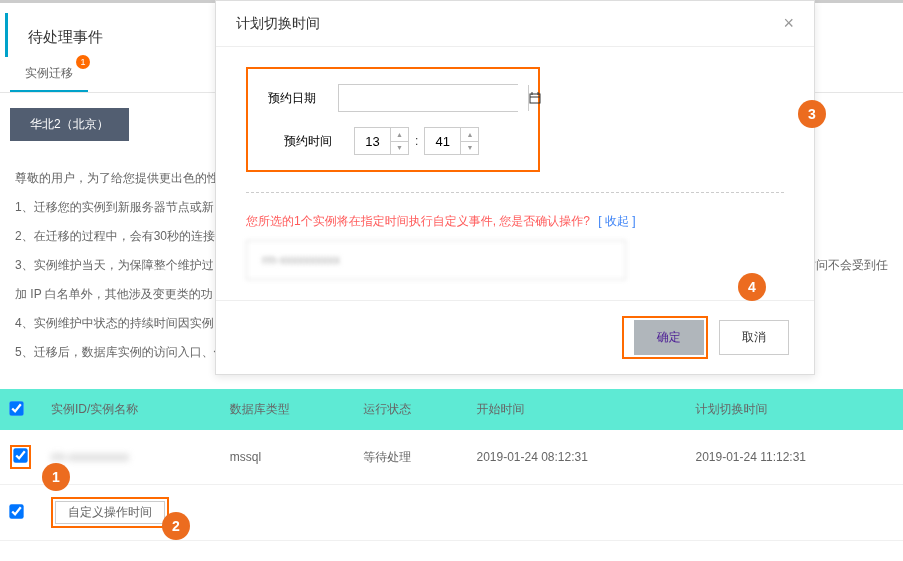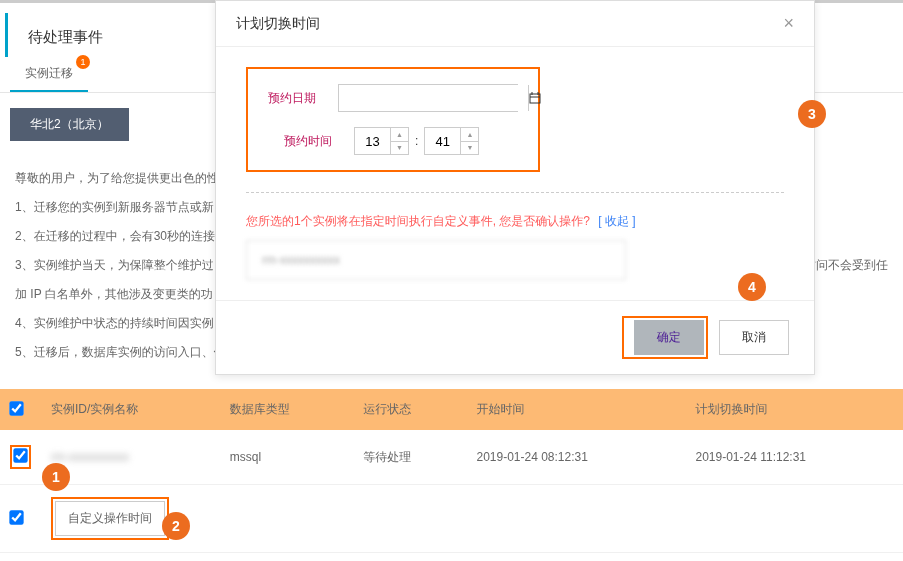--- a/index.html
+++ b/index.html
@@ -15,41 +15,41 @@
     .tabs { border-bottom: 1px solid #e5e5e5; padding: 0 10px; position: relative; }
     .tab { display: inline-block; padding: 8px 15px; font-size: 12px; color: #666; border-bottom: 2px solid #00a2ca; position: relative; }
     .tab-badge { position: absolute; top: -2px; right: -2px; background: #ff6a00; color: #fff; border-radius: 50%; width: 14px; height: 14px; font-size: 9px; line-height: 14px; text-align: center; }
     
     .region-btn { display: inline-block; background: #525e71; color: #fff; padding: 8px 20px; margin: 15px 10px; font-size: 12px; }
     
     .notice { padding: 10px 15px; color: #666; line-height: 2; font-size: 12px; }
     .notice p { margin-bottom: 5px; }
     
     .table { width: 100%; border-collapse: collapse; margin-top: 10px; }
-    .table th { text-align: left; padding: 12px 10px; background: #fdba74; color: #666; font-weight: normal; font-size: 12px; }
+    .table th { text-align: left; padding: 12px 10px; background: #5eead4; color: #666; font-weight: normal; font-size: 12px; }
     .table td { padding: 15px 10px; border-bottom: 1px solid #f0f0f0; font-size: 12px; color: #666; }
     .table input[type=checkbox] { transform: scale(1.1); }
     .checkbox-highlight { display: inline-block; border: 2px solid #ff6a00; padding: 2px; }
     .blur { filter: blur(3px); color: #aaa; }
     
     .actions-row td { padding: 12px 10px; }
-    .custom-btn { display: inline-block; border: 1px solid #ccc; padding: 8px 12px; color: #666; font-size: 12px; }
+    .custom-btn { display: inline-block; border: 1px solid #ccc; padding: 2px 12px; color: #666; font-size: 12px; }
     .custom-btn-highlight { border: 2px solid #ff6a00; display: inline-block; padding: 2px; }
     
     
     .modal { position: absolute; top: 0; left: 215px; width: 600px; background: #fff; border: 1px solid #ddd; box-shadow: 0 2px 8px rgba(0,0,0,0.1); z-index: 100; }
     .modal-header { padding: 12px 20px; border-bottom: 1px solid #eee; display: flex; justify-content: space-between; align-items: center; }
     .modal-header h3 { font-size: 14px; font-weight: normal; color: #333; }
     .close-icon { font-size: 18px; color: #999; cursor: pointer; }
     
     .modal-body { padding: 20px 30px; }
     .form-box { border: 2px solid #ff6a00; padding: 15px 20px; display: inline-block; }
     .form-row { display: flex; align-items: center; margin-bottom: 15px; }
     .form-row:last-child { margin-bottom: 0; margin-left: 16px; }
-    .form-label { width: 70px; color: #be185d; font-size: 12px; }
+    .form-label { width: 70px; color: #000000; font-size: 12px; }
     .date-input { border: 1px solid #ccc; height: 28px; width: 180px; display: flex; }
     .date-input input { border: none; flex: 1; padding: 0 6px; outline: none; }
     .date-input .cal-icon { width: 30px; border-left: 1px solid #ccc; display: flex; align-items: center; justify-content: center; }
     .time-sep { margin: 0 6px; color: #333; }
     .spinner { border: 1px solid #ccc; height: 28px; width: 55px; display: flex; }
     .spinner input { border: none; width: 35px; text-align: center; outline: none; font-size: 13px; }
     .spinner-arrows { width: 18px; border-left: 1px solid #ccc; display: flex; flex-direction: column; }
     .spinner-arrows span { flex: 1; display: flex; align-items: center; justify-content: center; font-size: 7px; color: #999; border-bottom: 1px solid #ccc; cursor: pointer; }
     .spinner-arrows span:last-child { border-bottom: none; }
     

